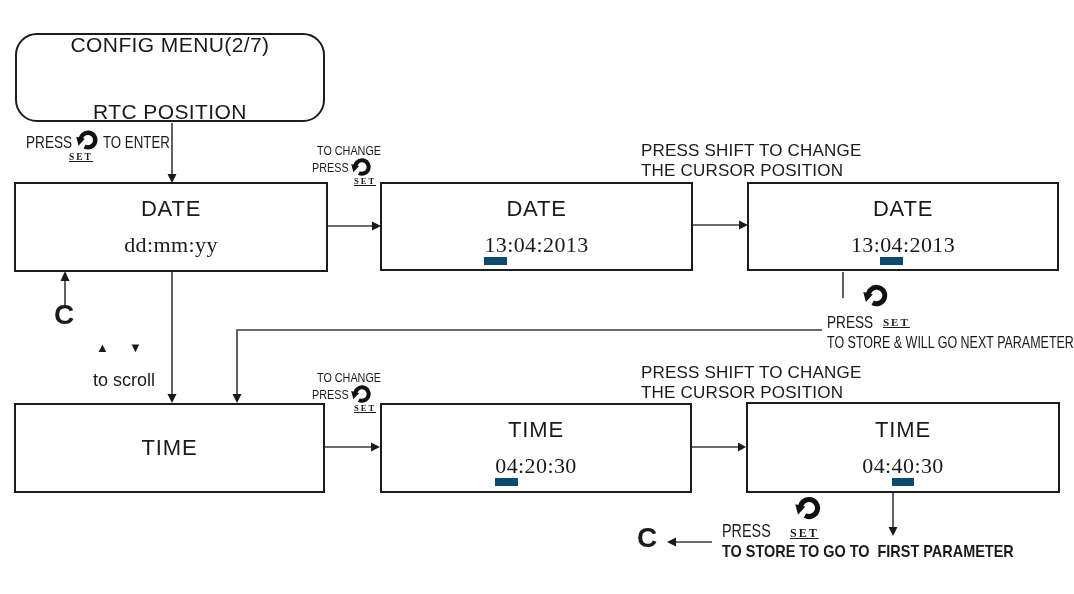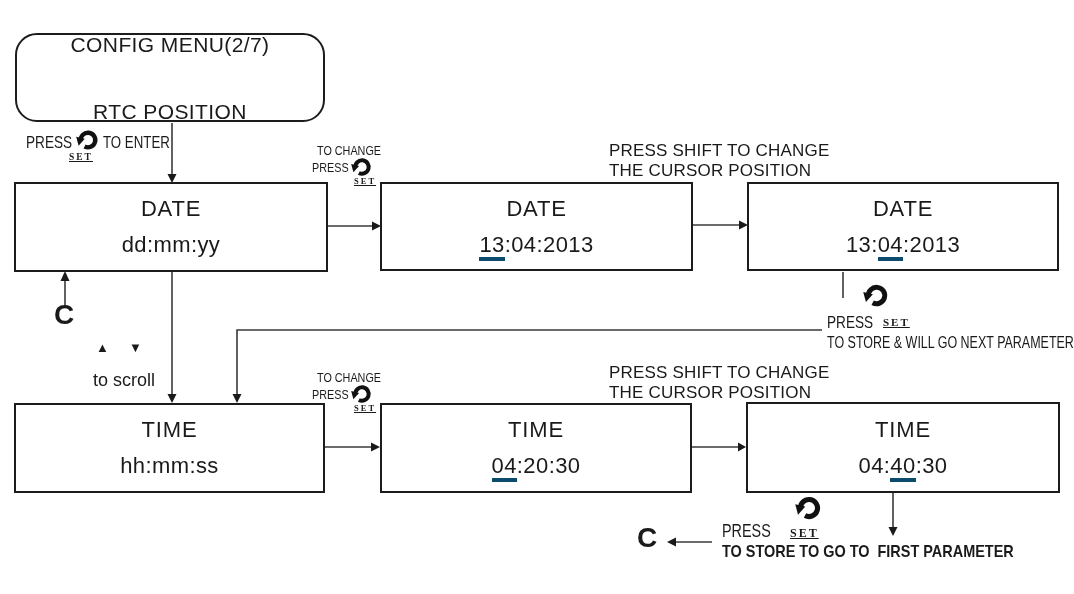--- a/index.html
+++ b/index.html
@@ -6,34 +6,34 @@
   html,body { margin:0; padding:0; background:#fff; }
   .canvas {
     position:relative; width:1074px; height:594px; background:#ffffff;
     font-family:"Liberation Sans", sans-serif; color:#1a1a1a; overflow:hidden;
   }
   .box {
     position:absolute; border:2px solid #1c1c1c; background:#fff;
     display:flex; flex-direction:column; align-items:center; justify-content:center; gap:10px;
   }
   .box .t { font-size:22px; letter-spacing:0.8px; }
-  .box .v { font-size:22px; letter-spacing:0.4px; }
-  .u { border-bottom:4px solid #0c4a6e; }
+  .box .v { font-size:22px; letter-spacing:0.4px;font-family:Liberation Serif, serif; }
+  .u { border-bottom:8px solid #0c4a6e; }
   .start {
     position:absolute; border:2px solid #1c1c1c; border-radius:22px; background:#fff;
     display:flex; flex-direction:column; align-items:center; justify-content:center;
     font-size:21px; line-height:27px; letter-spacing:0.4px;gap:40px;
   }
   .abs { position:absolute; }
   .cond { display:inline-block; transform:scaleX(0.8); transform-origin:0 50%; white-space:nowrap; }
   .cond2 { display:inline-block; transform:scaleX(0.78); transform-origin:0 50%; white-space:nowrap; }
   .condb { display:inline-block; transform:scaleX(0.85); transform-origin:0 50%; white-space:pre; font-weight:700; }
   .setword { font-family:"Liberation Serif", serif; font-weight:700; letter-spacing:2px;text-decoration:underline; }
   .bigc { font-weight:700; font-size:28px; line-height:28px; }
-  .shift { font-size:17px; line-height:19.5px; letter-spacing:0.2px; white-space:nowrap; }
+  .shift { font-size:17px; line-height:19.5px; letter-spacing:0.2px; white-space:nowrap;margin-left:32px; }
   .tri { font-size:13px; line-height:13px; }
   svg.conn { position:absolute; left:0; top:0; pointer-events:none; }
   svg.rot { display:block; }
 </style>
 </head>
 <body>
 
 <div class="canvas">
 
   <svg class="conn" width="1074" height="594" viewBox="0 0 1074 594">
@@ -120,21 +120,20 @@
   </div>
 
   <span class="abs bigc" style="left:54px; top:301px;">C</span>
 
   <span class="abs tri" style="left:96px; top:341px;">▲</span>
   <span class="abs tri" style="left:129px; top:341px;">▼</span>
   <span class="abs" style="left:93px; top:370px; font-size:18px;">to scroll</span>
 
   <div class="box" style="left:14px; top:403px; width:311px; height:90px;">
     <span class="t">TIME</span>
-    <span class="v">hh:mm:ss</span>
   </div>
 
   <div class="box" style="left:380px; top:403px; width:312px; height:90px;">
     <span class="t">TIME</span>
     <span class="v"><span></span><span class="u">04</span><span>:20:30</span></span>
   </div>
 
   <div class="box" style="left:746px; top:402px; width:314px; height:91px;">
     <span class="t">TIME</span>
     <span class="v"><span>04:</span><span class="u">40</span><span>:30</span></span>

